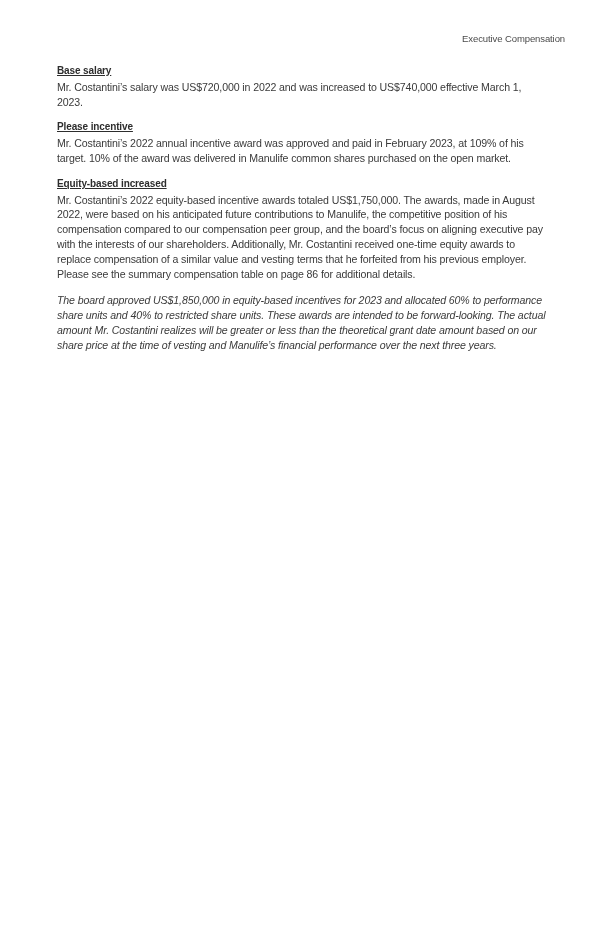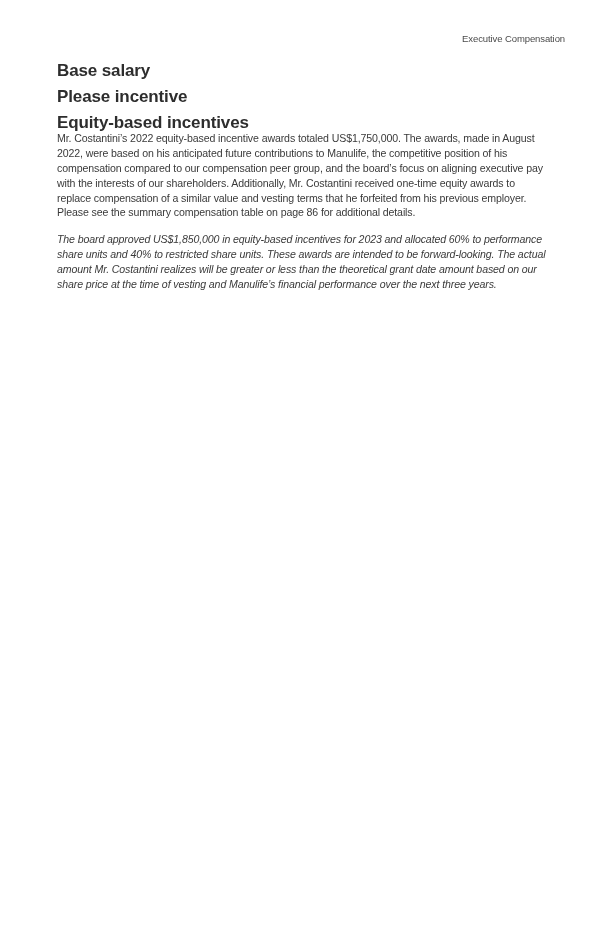--- a/index.html
+++ b/index.html
@@ -31,25 +31,26 @@
     left: 57px;
     top: 64px;
     width: 491px;
     font-size: 10.6px;
     line-height: 14.8px;
     letter-spacing: -0.12px;
     color: var(--body-text, #3a3a3a);
     text-align: left;
   }
   .section-heading {
-    font-size: 17px;
+    font-size: 10px;
     line-height: 14.8px;
     font-weight: bold;
     color: var(--heading-text, #2d2d2d);
     margin-top: 11px;
+    text-decoration: underline;
   }
   .section:first-child .section-heading { margin-top: 0; }
   .para { margin-top: 1px; }
   .para + .para { margin-top: 12px; font-style: italic; }
   .footer {
     position: absolute;
     top: 888px;
     right: 35px;
     display: flex;
     align-items: center;
@@ -75,28 +76,30 @@
 <body>
 
 <div class="page">
 
   <div class="header-label">Executive Compensation</div>
 
   <div class="content">
 
     <div class="section">
       <h2 class="section-heading">Base salary</h2>
+      <p class="para">Mr. Costantini’s salary was US$720,000 in 2022 and was increased to US$740,000 effective March 1, 2023.</p>
     </div>
 
     <div class="section">
       <h2 class="section-heading">Please incentive</h2>
+      <p class="para">Mr. Costantini’s 2022 annual incentive award was approved and paid in February 2023, at 109% of his target. 10% of the award was delivered in Manulife common shares purchased on the open market.</p>
     </div>
 
     <div class="section">
-      <h2 class="section-heading">Equity-based incentives</h2>
+      <h2 class="section-heading">Equity-based increased</h2>
       <p class="para">Mr. Costantini’s 2022 equity-based incentive awards totaled US$1,750,000. The awards, made in August 2022, were based on his anticipated future contributions to Manulife, the competitive position of his compensation compared to our compensation peer group, and the board’s focus on aligning executive pay with the interests of our shareholders. Additionally, Mr. Costantini received one-time equity awards to replace compensation of a similar value and vesting terms that he forfeited from his previous employer. Please see the summary compensation table on page 86 for additional details.</p>
       <p class="para">The board approved US$1,850,000 in equity-based incentives for 2023 and allocated 60% to performance share units and 40% to restricted share units. These awards are intended to be forward-looking. The actual amount Mr. Costantini realizes will be greater or less than the theoretical grant date amount based on our share price at the time of vesting and Manulife’s financial performance over the next three years.</p>
     </div>
 
   </div>
 
   <div class="footer">
     <span class="footer-label">2023 Management information circular</span>
     <span class="footer-sep"></span>
     <span class="page-num">77</span>

